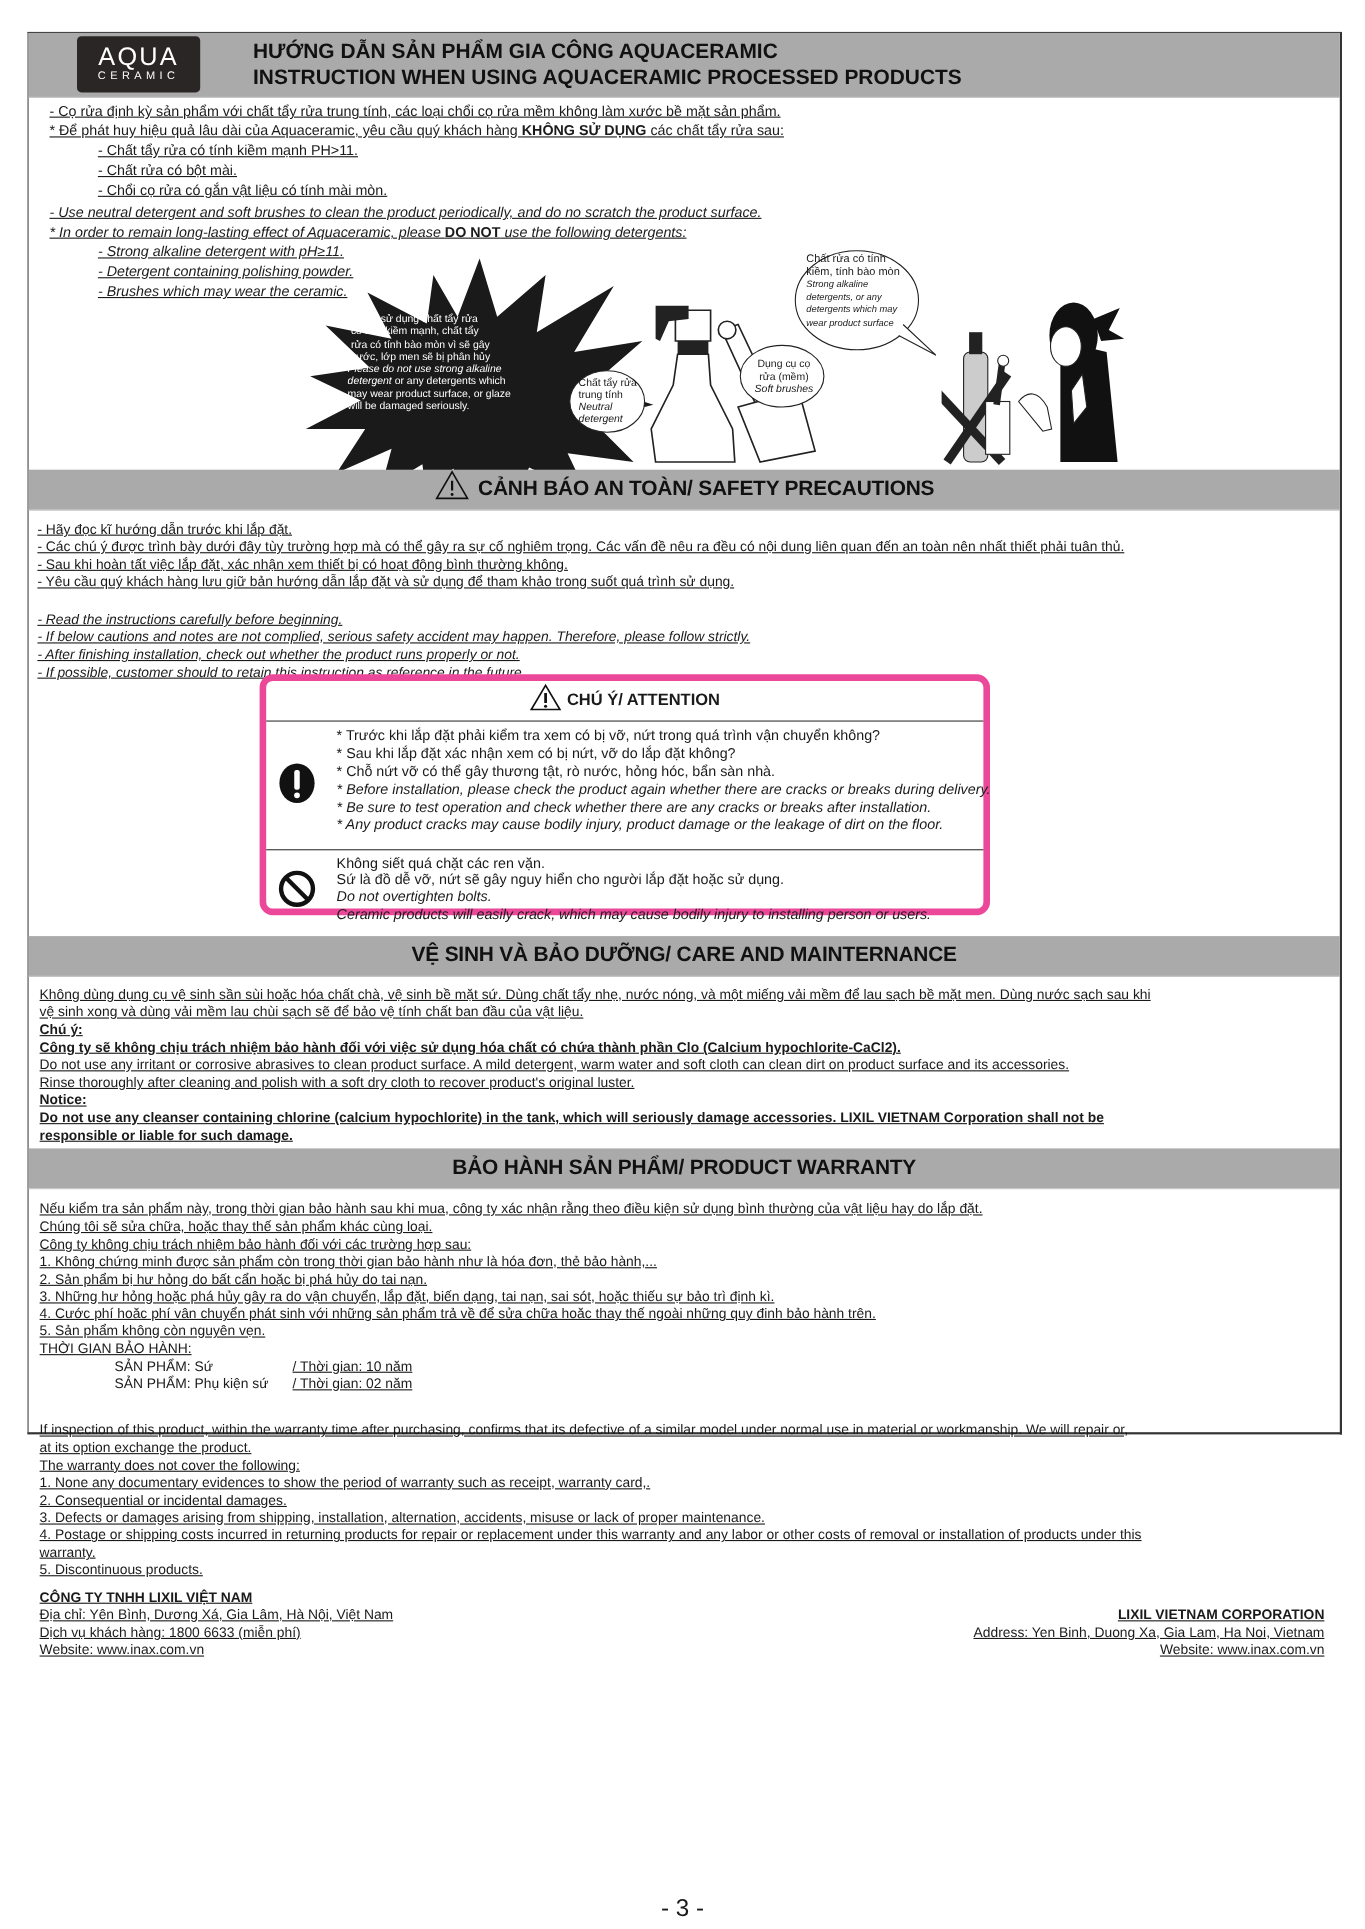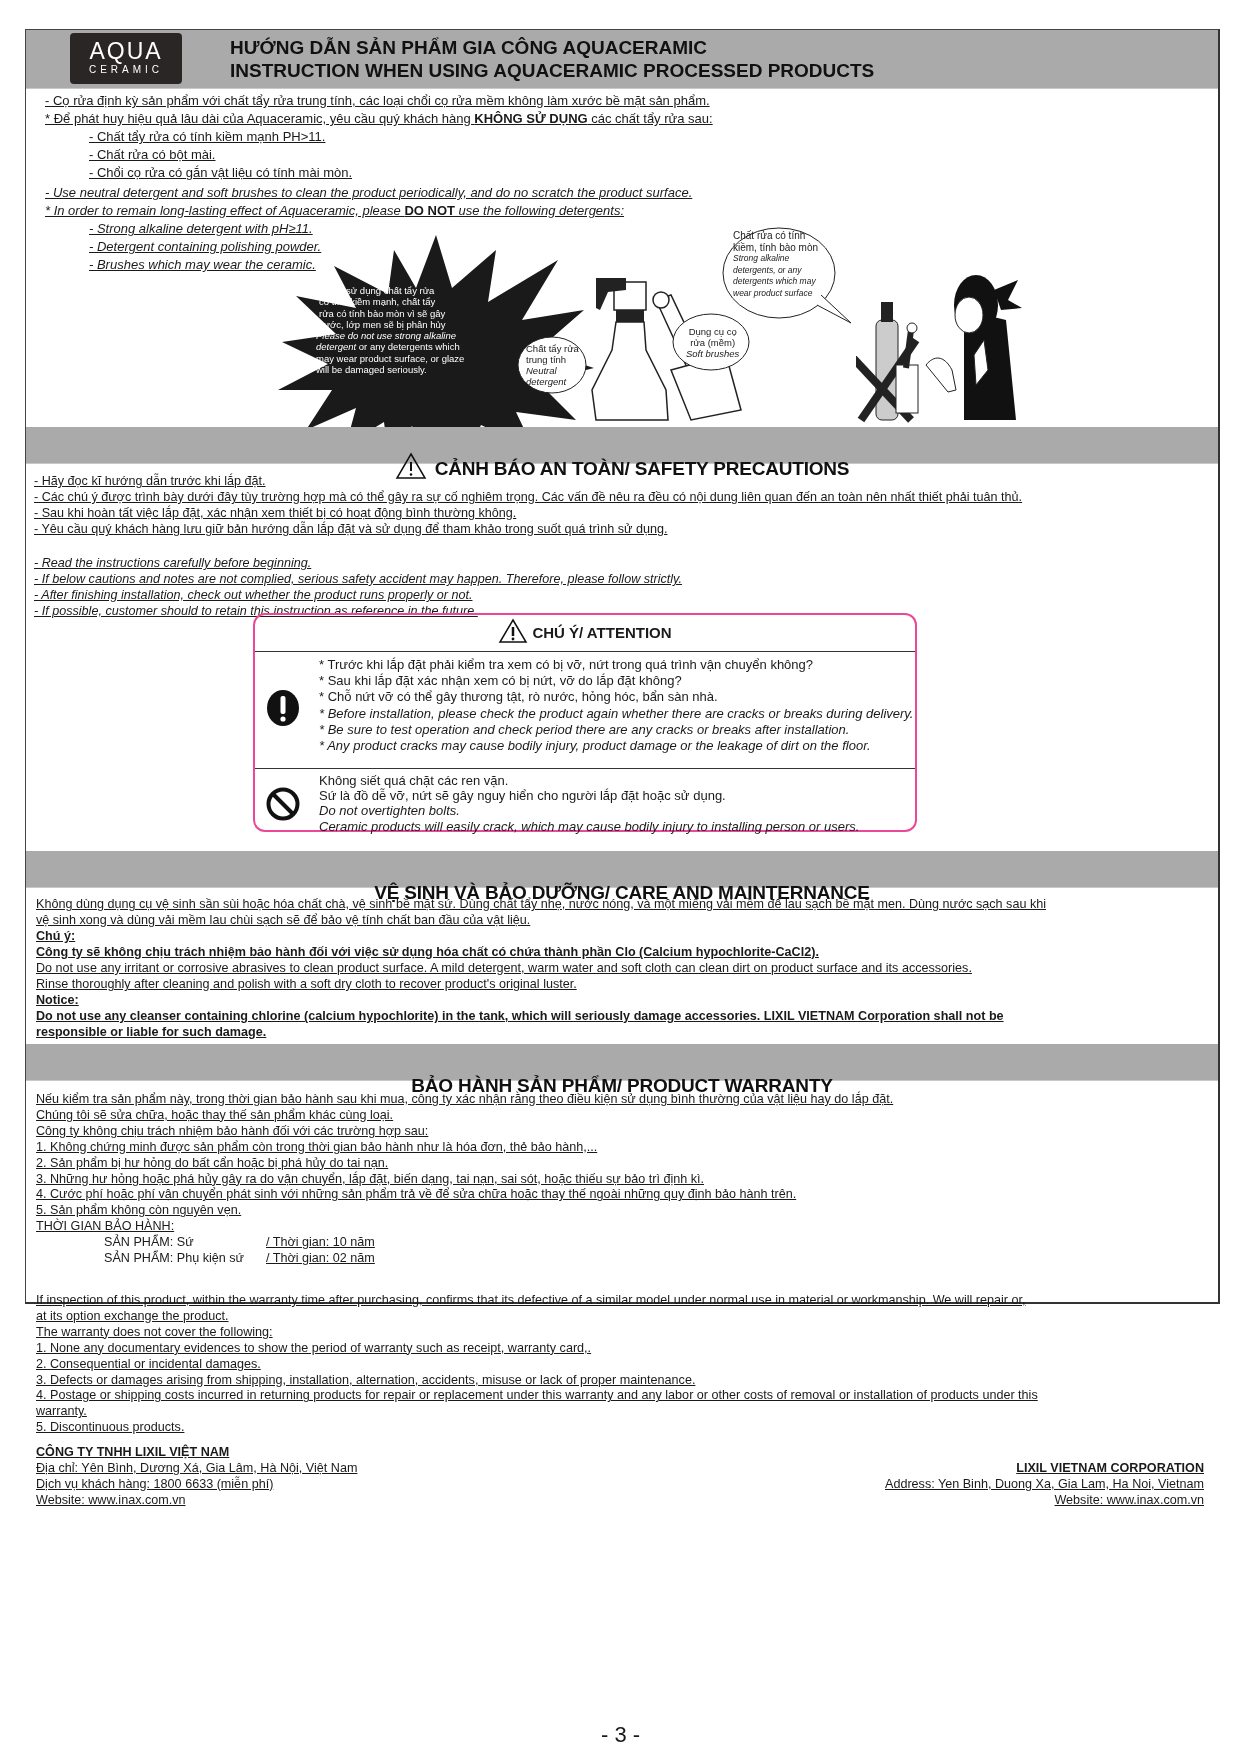--- a/index.html
+++ b/index.html
@@ -1,34 +1,34 @@
 <!DOCTYPE html>
 <html><head>
 <meta charset="utf-8">
 <style>
   html,body{margin:0;padding:0;background:#ffffff;}
   body{width:1241px;height:1754px;position:relative;font-family:"Liberation Sans",sans-serif;color:#1a1a1a;overflow:hidden;}
   .frame{position:absolute;left:25px;top:29px;width:1195px;height:1275px;border:1px solid #444;border-right:2px solid #333;border-bottom:2px solid #333;box-sizing:border-box;}
   .bar{position:absolute;left:0;right:0;background:#aaaaaa;border-bottom:1px solid #c8c8c8;}
-  .bar-title{font-family:"Liberation Sans",sans-serif;font-weight:bold;font-size:19px;color:#111;text-align:center;letter-spacing:-0.2px;margin-top:24px;}
+  .bar-title{font-family:"Liberation Sans",sans-serif;font-weight:bold;font-size:19px;color:#111;text-align:center;letter-spacing:-0.2px;}
   
   .hdr{top:0;height:58px;}
   .logo{position:absolute;left:44px;top:3px;width:112px;height:51px;background:#2b2626;border-radius:4px;color:#fff;text-align:center;}
   .logo .l1{font-size:23px;font-weight:normal;letter-spacing:2px;margin-top:6px;line-height:24px;}
   .logo .l2{font-size:10px;letter-spacing:4px;line-height:14px;}
   .hdr-title{position:absolute;left:204px;top:6px;font-weight:bold;font-size:19px;line-height:23px;color:#111;}
   .txt{position:absolute;font-size:13px;line-height:17.3px;white-space:nowrap;}
   .txt p{margin:0;text-decoration:underline;}
   .it{font-style:italic;}
   .b{font-weight:bold;}
   .ind{padding-left:44px;}
   
   .warn-tri{display:inline-block;vertical-align:-5px;margin-right:8px;}
   
-  .att{position:absolute;left:235px;top:613px;width:664px;height:219px;border:2px solid #ec4899;border-radius:12px;box-sizing:border-box;margin-left:17px;}
+  .att{position:absolute;left:235px;top:613px;width:664px;height:219px;border:6px solid #ec4899;border-radius:12px;box-sizing:border-box;}
   .att-h{height:36px;border-bottom:1px solid #333;text-align:center;font-weight:bold;font-size:15px;line-height:36px;}
   .att-r1{position:absolute;left:0;right:0;top:36px;height:117px;border-bottom:1px solid #333;}
   .att-r2{position:absolute;left:0;right:0;top:153px;bottom:0;}
   .att .icon{position:absolute;left:10px;}
   .att .att-text{position:absolute;left:64px;font-size:13px;line-height:15.8px;white-space:nowrap;}
   .bubble{position:absolute;font-size:9.5px;line-height:11px;white-space:nowrap;}
   .pagenum{position:absolute;left:0;right:0;top:1722px;text-align:center;font-size:22px;}
   .foot-r{text-align:right;}
 </style>
 </head>
@@ -167,21 +167,21 @@
       <svg class="icon" style="top:38px" width="36" height="38">
         <ellipse cx="18" cy="19" rx="16" ry="18" fill="#111"></ellipse>
         <rect x="15.5" y="7" width="5" height="18" rx="2" fill="#fff"></rect>
         <circle cx="18" cy="30" r="2.6" fill="#fff"></circle>
       </svg>
       <div class="att-text" style="top:6px;">
         <div>* Trước khi lắp đặt phải kiểm tra xem có bị vỡ, nứt trong quá trình vận chuyển không?</div>
         <div>* Sau khi lắp đặt xác nhận xem có bị nứt, vỡ do lắp đặt không?</div>
         <div>* Chỗ nứt vỡ có thể gây thương tật, rò nước, hỏng hóc, bẩn sàn nhà.</div>
         <div class="it" style="margin-top:2px">* Before installation, please check the product again whether there are cracks or breaks during delivery.</div>
-        <div class="it">* Be sure to test operation and check period there are any cracks or breaks after installation.</div>
+        <div class="it">* Be sure to test operation and check whether there are any cracks or breaks after installation.</div>
         <div class="it">* Any product cracks may cause bodily injury, product damage or the leakage of dirt on the floor.</div>
       </div>
     </div>
     <div class="att-r2">
       <svg class="icon" style="top:18px" width="36" height="36">
         <circle cx="18" cy="18" r="14.5" fill="none" stroke="#111" stroke-width="4"></circle>
         <line x1="8" y1="8" x2="28" y2="28" stroke="#111" stroke-width="4"></line>
       </svg>
       <div class="att-text" style="top:5px;line-height:15.2px;">
         <div>Không siết quá chặt các ren vặn.</div>

